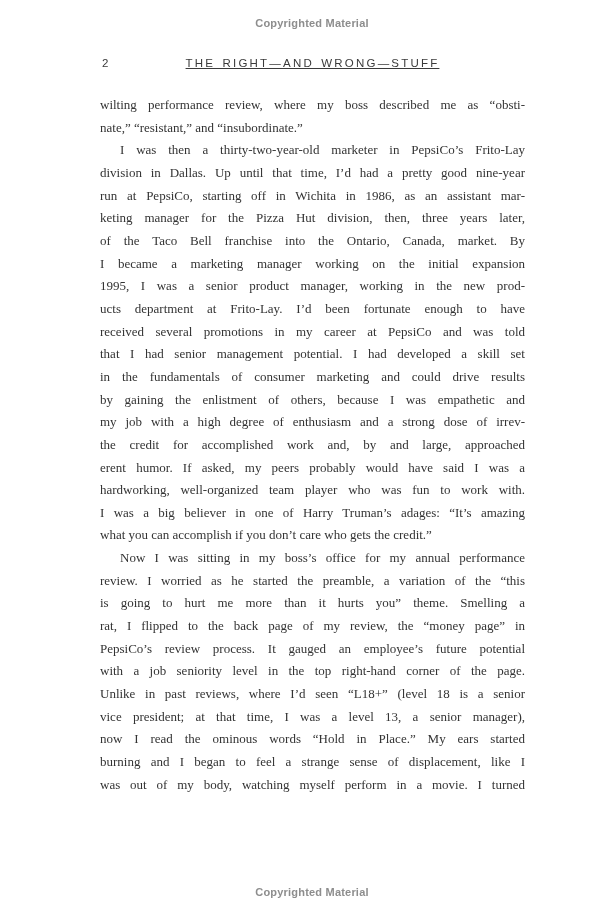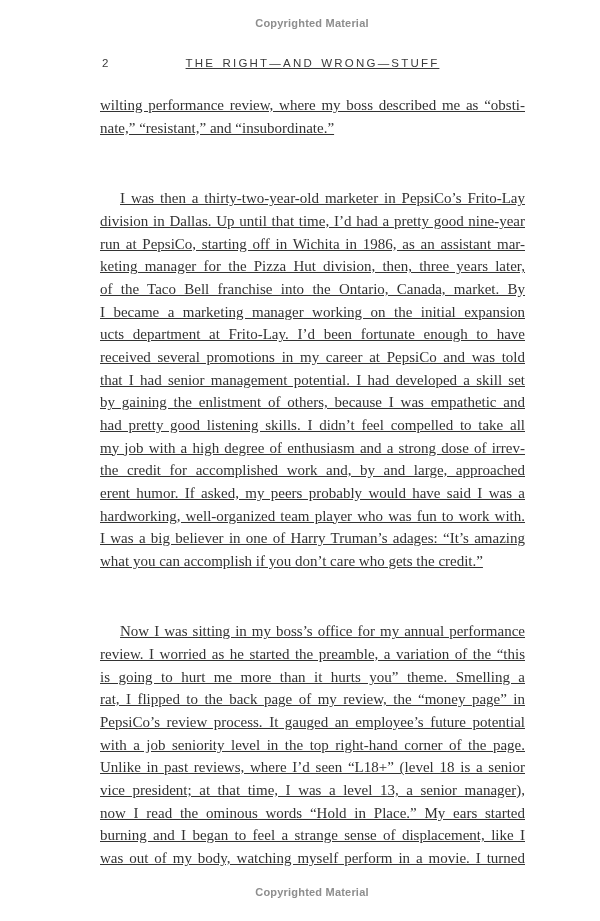--- a/index.html
+++ b/index.html
@@ -40,33 +40,32 @@
   .running-header {
     position: absolute; left: 0; right: 0; top: 0;
     text-align: center;
     letter-spacing: 2.2px;
     word-spacing: 2px;
     text-decoration: underline;
   }
   .body-text {
     position: absolute; left: 88px; top: 94px;
     width: 425px;
-    font-size: 15px;
+    font-size: 13px;
     line-height: 22.65px;
     color: var(--body-text, #333333);
-    text-decoration: underline;
   }
   .line {
     text-align: justify;
     text-align-last: justify;
     white-space: nowrap;
     overflow: hidden;
   }
   .line.final { text-align-last: left; }
-  .line.indent { text-indent: 20px; margin-top: 48px; }
+  .line.indent { text-indent: 20px; }
 </style>
 </head>
 <body>
 
 <div class="page">
 
   <div class="notice top">Copyrighted Material</div>
 
   <div class="header-row">
     <span class="page-number">2</span>
@@ -78,25 +77,26 @@
         <div class="line">wilting performance review, where my boss described me as “obsti-</div>
         <div class="line final">nate,” “resistant,” and “insubordinate.”</div>
       </div>
       <div class="paragraph">
         <div class="line indent">I was then a thirty-two-year-old marketer in PepsiCo’s Frito-Lay</div>
         <div class="line">division in Dallas. Up until that time, I’d had a pretty good nine-year</div>
         <div class="line">run at PepsiCo, starting off in Wichita in 1986, as an assistant mar-</div>
         <div class="line">keting manager for the Pizza Hut division, then, three years later,</div>
         <div class="line">of the Taco Bell franchise into the Ontario, Canada, market. By</div>
         <div class="line">I became a marketing manager working on the initial expansion</div>
+        <div class="line">1995, I was a senior product manager, working in the new prod-</div>
         <div class="line">ucts department at Frito-Lay. I’d been fortunate enough to have</div>
         <div class="line">received several promotions in my career at PepsiCo and was told</div>
         <div class="line">that I had senior management potential. I had developed a skill set</div>
+        <div class="line">in the fundamentals of consumer marketing and could drive results</div>
         <div class="line">by gaining the enlistment of others, because I was empathetic and</div>
-        <div class="line">had pretty good listening skills. I didn’t feel compelled to take all</div>
         <div class="line">my job with a high degree of enthusiasm and a strong dose of irrev-</div>
         <div class="line">the credit for accomplished work and, by and large, approached</div>
         <div class="line">erent humor. If asked, my peers probably would have said I was a</div>
         <div class="line">hardworking, well-organized team player who was fun to work with.</div>
         <div class="line">I was a big believer in one of Harry Truman’s adages: “It’s amazing</div>
         <div class="line final">what you can accomplish if you don’t care who gets the credit.”</div>
       </div>
       <div class="paragraph">
         <div class="line indent">Now I was sitting in my boss’s office for my annual performance</div>
         <div class="line">review. I worried as he started the preamble, a variation of the “this</div>

